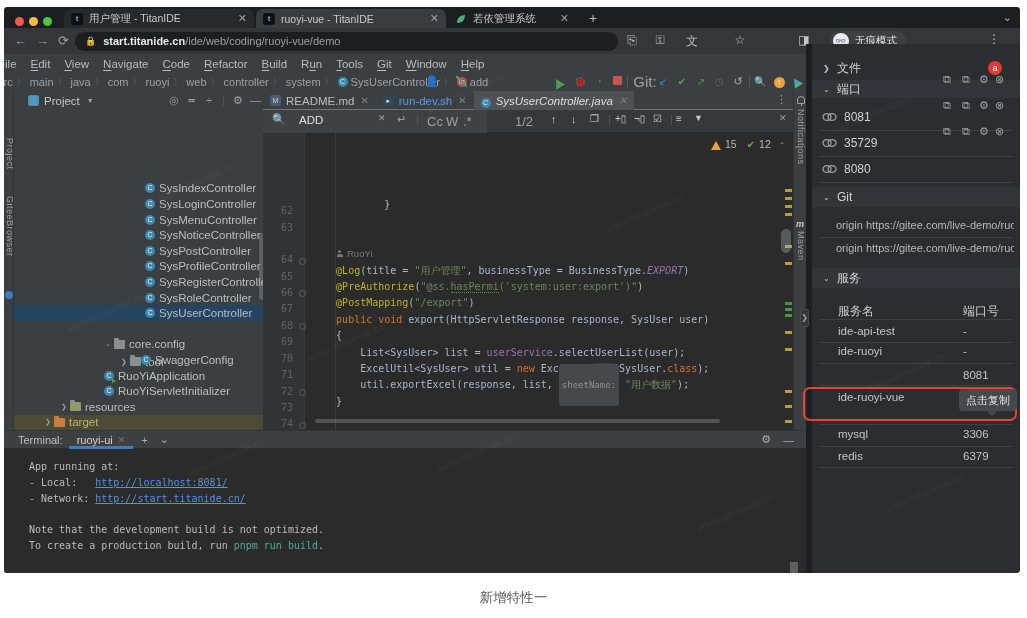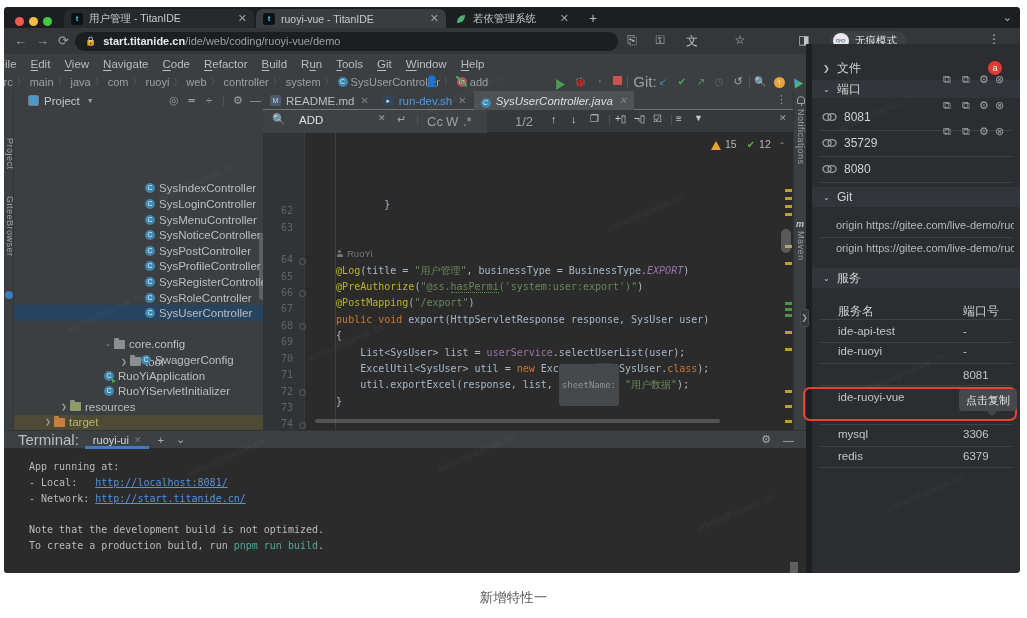--- a/index.html
+++ b/index.html
@@ -130,21 +130,21 @@
   
   .rstripe { position:absolute; left:789px; top:37px; width:13px; height:482px; background:#3c3f41; border-left:1px solid #323537; }
   .rstripe .vlabel { left:2px; }
   .bell { position:absolute; left:3px; top:5px; width:8px; height:8px; border:1px solid #9da2a6; border-radius:4px 4px 1px 1px; }
   .bell:after { content:""; position:absolute; left:2.5px; bottom:-3px; width:1.5px; height:2px; background:#9da2a6; }
   .mvn { position:absolute; left:2px; top:128px; color:#c8cacc; font-size:9px; font-style:italic; font-weight:bold; }
 
   
   .term { position:absolute; left:0; top:376px; width:802px; height:143px; background:#2b2b2b; }
   .term-head { position:absolute; left:0; top:0; width:802px; height:18px; background:#3d4042; border-top:1px solid #323537; display:flex; align-items:center; }
-  .term-head .th-t { color:#bcbec0; font-size:15px; margin-left:14px; }
+  .term-head .th-t { color:#bcbec0; font-size:11px; margin-left:14px; }
   .term-tab { position:relative; margin-left:10px; height:18px; display:flex; align-items:center; padding:0 4px; }
   .term-tab .tt { color:#d3d5d7; font-size:11px; }
   .term-tab .x { color:#75797c; font-size:9px; margin-left:5px; }
   .term-tab .uline { position:absolute; left:-4px; right:-4px; bottom:0; height:2.5px; background:#3f7cc4; }
   .th-ic { color:#a9adb0; font-size:11px; margin-left:12px; }
   .term-body { position:absolute; left:0; top:18px; width:802px; height:125px; font-family:"DejaVu Sans Mono",monospace; font-size:10px; color:#bbbbbb; }
   .tline { position:absolute; left:25px; white-space:pre; }
   .tlink { color:#5693d8; text-decoration:underline; }
   .tteal { color:#4dab9a; }
   .term-scroll { position:absolute; left:786px; top:132px; width:8px; height:14px; background:rgba(170,175,178,0.4); }

